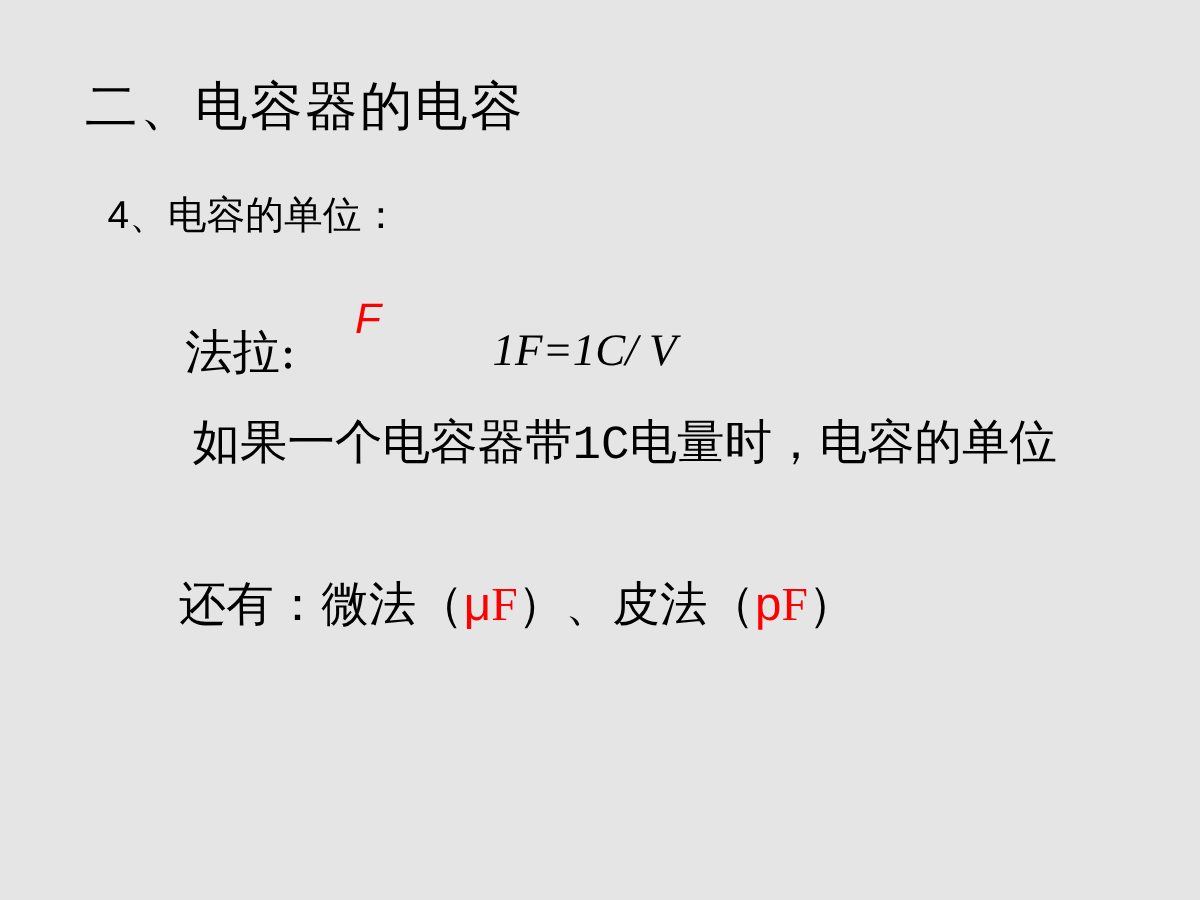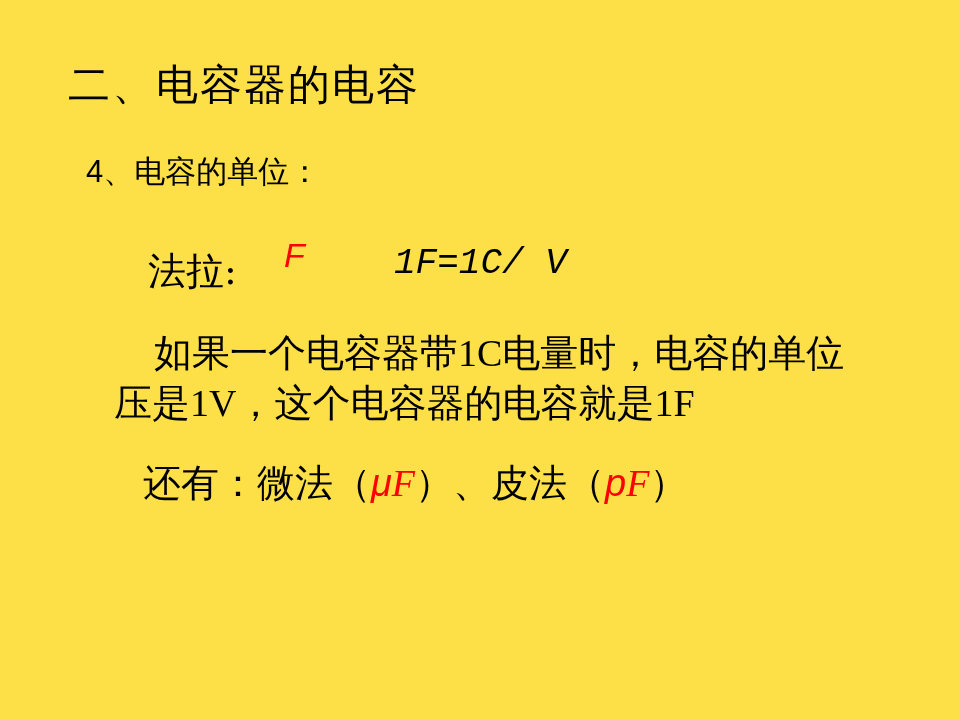--- a/index.html
+++ b/index.html
@@ -12,21 +12,21 @@
       height: 720px;
       position: relative;
       overflow: hidden;
       font-family: "DejaVu Serif", "Liberation Serif", serif;
       color: #000000;
     }
     .slide {
       position: absolute;
       left: 0; top: 0;
       width: 960px; height: 720px;
-      background: #fde047;
+      background: #e5e5e5;
     }
     .line {
       position: absolute;
       white-space: nowrap;
       line-height: 1;
     }
     .title {
       left: 68px;
       top: 64px;
       font-size: 42px;
@@ -40,59 +40,58 @@
     .subheading .num {
       font-family: "Liberation Sans", sans-serif;
     }
     .farad-row {
       left: 148px;
       top: 246px;
       font-size: 38px;
     }
     .farad-label {
       position: absolute;
-      left: 0; top: 6px;
+      left: 0; top: 16px;
     }
     .farad-symbol {
       position: absolute;
       left: 136px;
       top: -8px;
       font-family: "Liberation Sans", sans-serif;
       font-style: italic;
       font-size: 34px;
     }
     .farad-formula {
       position: absolute;
       left: 246px;
-      top: 0;
-      font-family: Liberation Mono, monospace;
+      top: 16px;
+      font-family: Liberation Serif, serif;
       font-style: italic;
       font-size: 36px;
       letter-spacing: 0px;
     }
     .red { color: #ff0000; }
     .para1 {
       left: 154px;
       top: 334px;
       font-size: 38px;
     }
     .para2 {
       left: 114px;
       top: 384px;
       font-size: 38px;
     }
-    .sans { font-family: Liberation Serif, serif; }
+    .sans { font-family: Liberation Mono, monospace; }
     .others {
       left: 143px;
       top: 464px;
       font-size: 38px;
     }
     .unit {
       color: #ff0000;
-      font-style: italic;
     }
     .unit .u-prefix {
       font-family: "Liberation Sans", sans-serif;
     }
     .unit .u-f {
       font-family: "Liberation Serif", serif;
     }
   </style>
 </head>
 <body>
@@ -108,21 +107,18 @@
   <div class="line farad-row">
     <span class="farad-label">法拉:</span>
     <span class="farad-symbol red">F</span>
     <span class="farad-formula">1F=1C/ V</span>
   </div>
 
   <div class="line para1">
     <span>如果一个电容器带</span><span class="sans">1C</span><span>电量时，电容的单位</span>
   </div>
 
-  <div class="line para2">
-    <span>压是</span><span class="sans">1V</span><span>，这个电容器的电容就是</span><span class="sans">1F</span>
-  </div>
 
   <div class="line others">
     <span>还有：微法（</span><span class="unit"><span class="u-prefix">μ</span><span class="u-f">F</span></span><span>）、皮法（</span><span class="unit"><span class="u-prefix">p</span><span class="u-f">F</span></span><span>）</span>
   </div>
 
 </div>
 
 </body></html>

